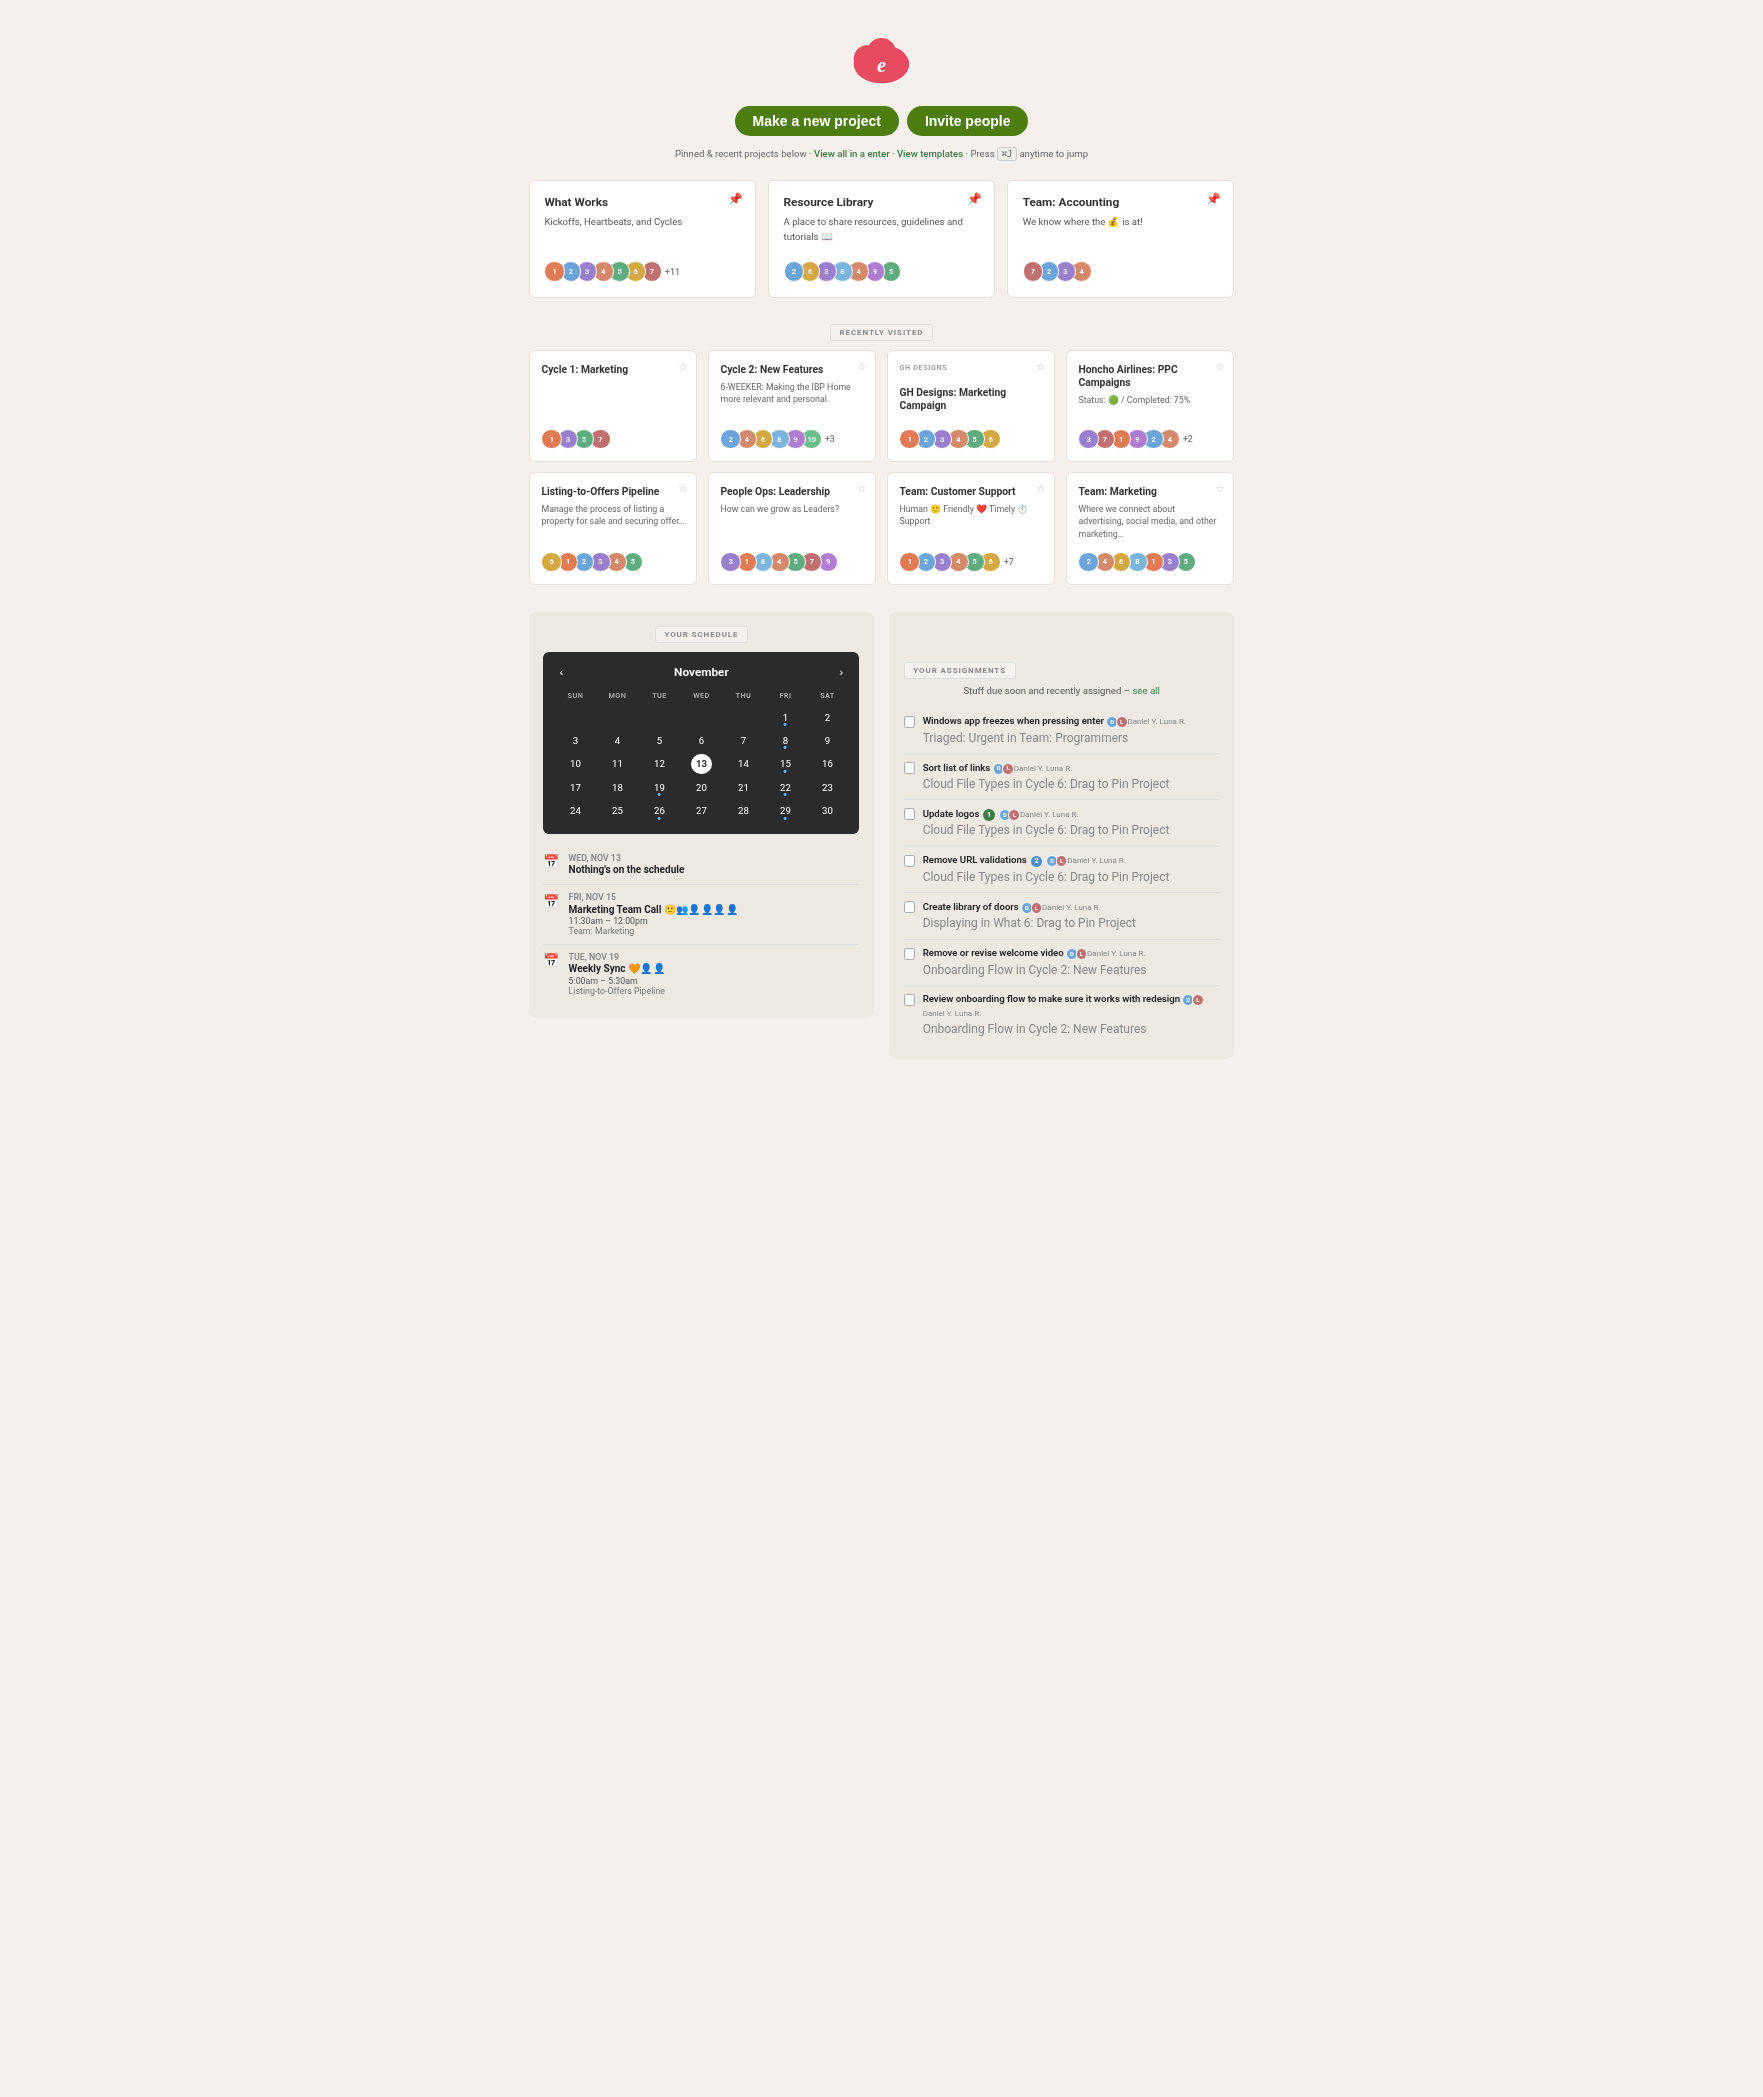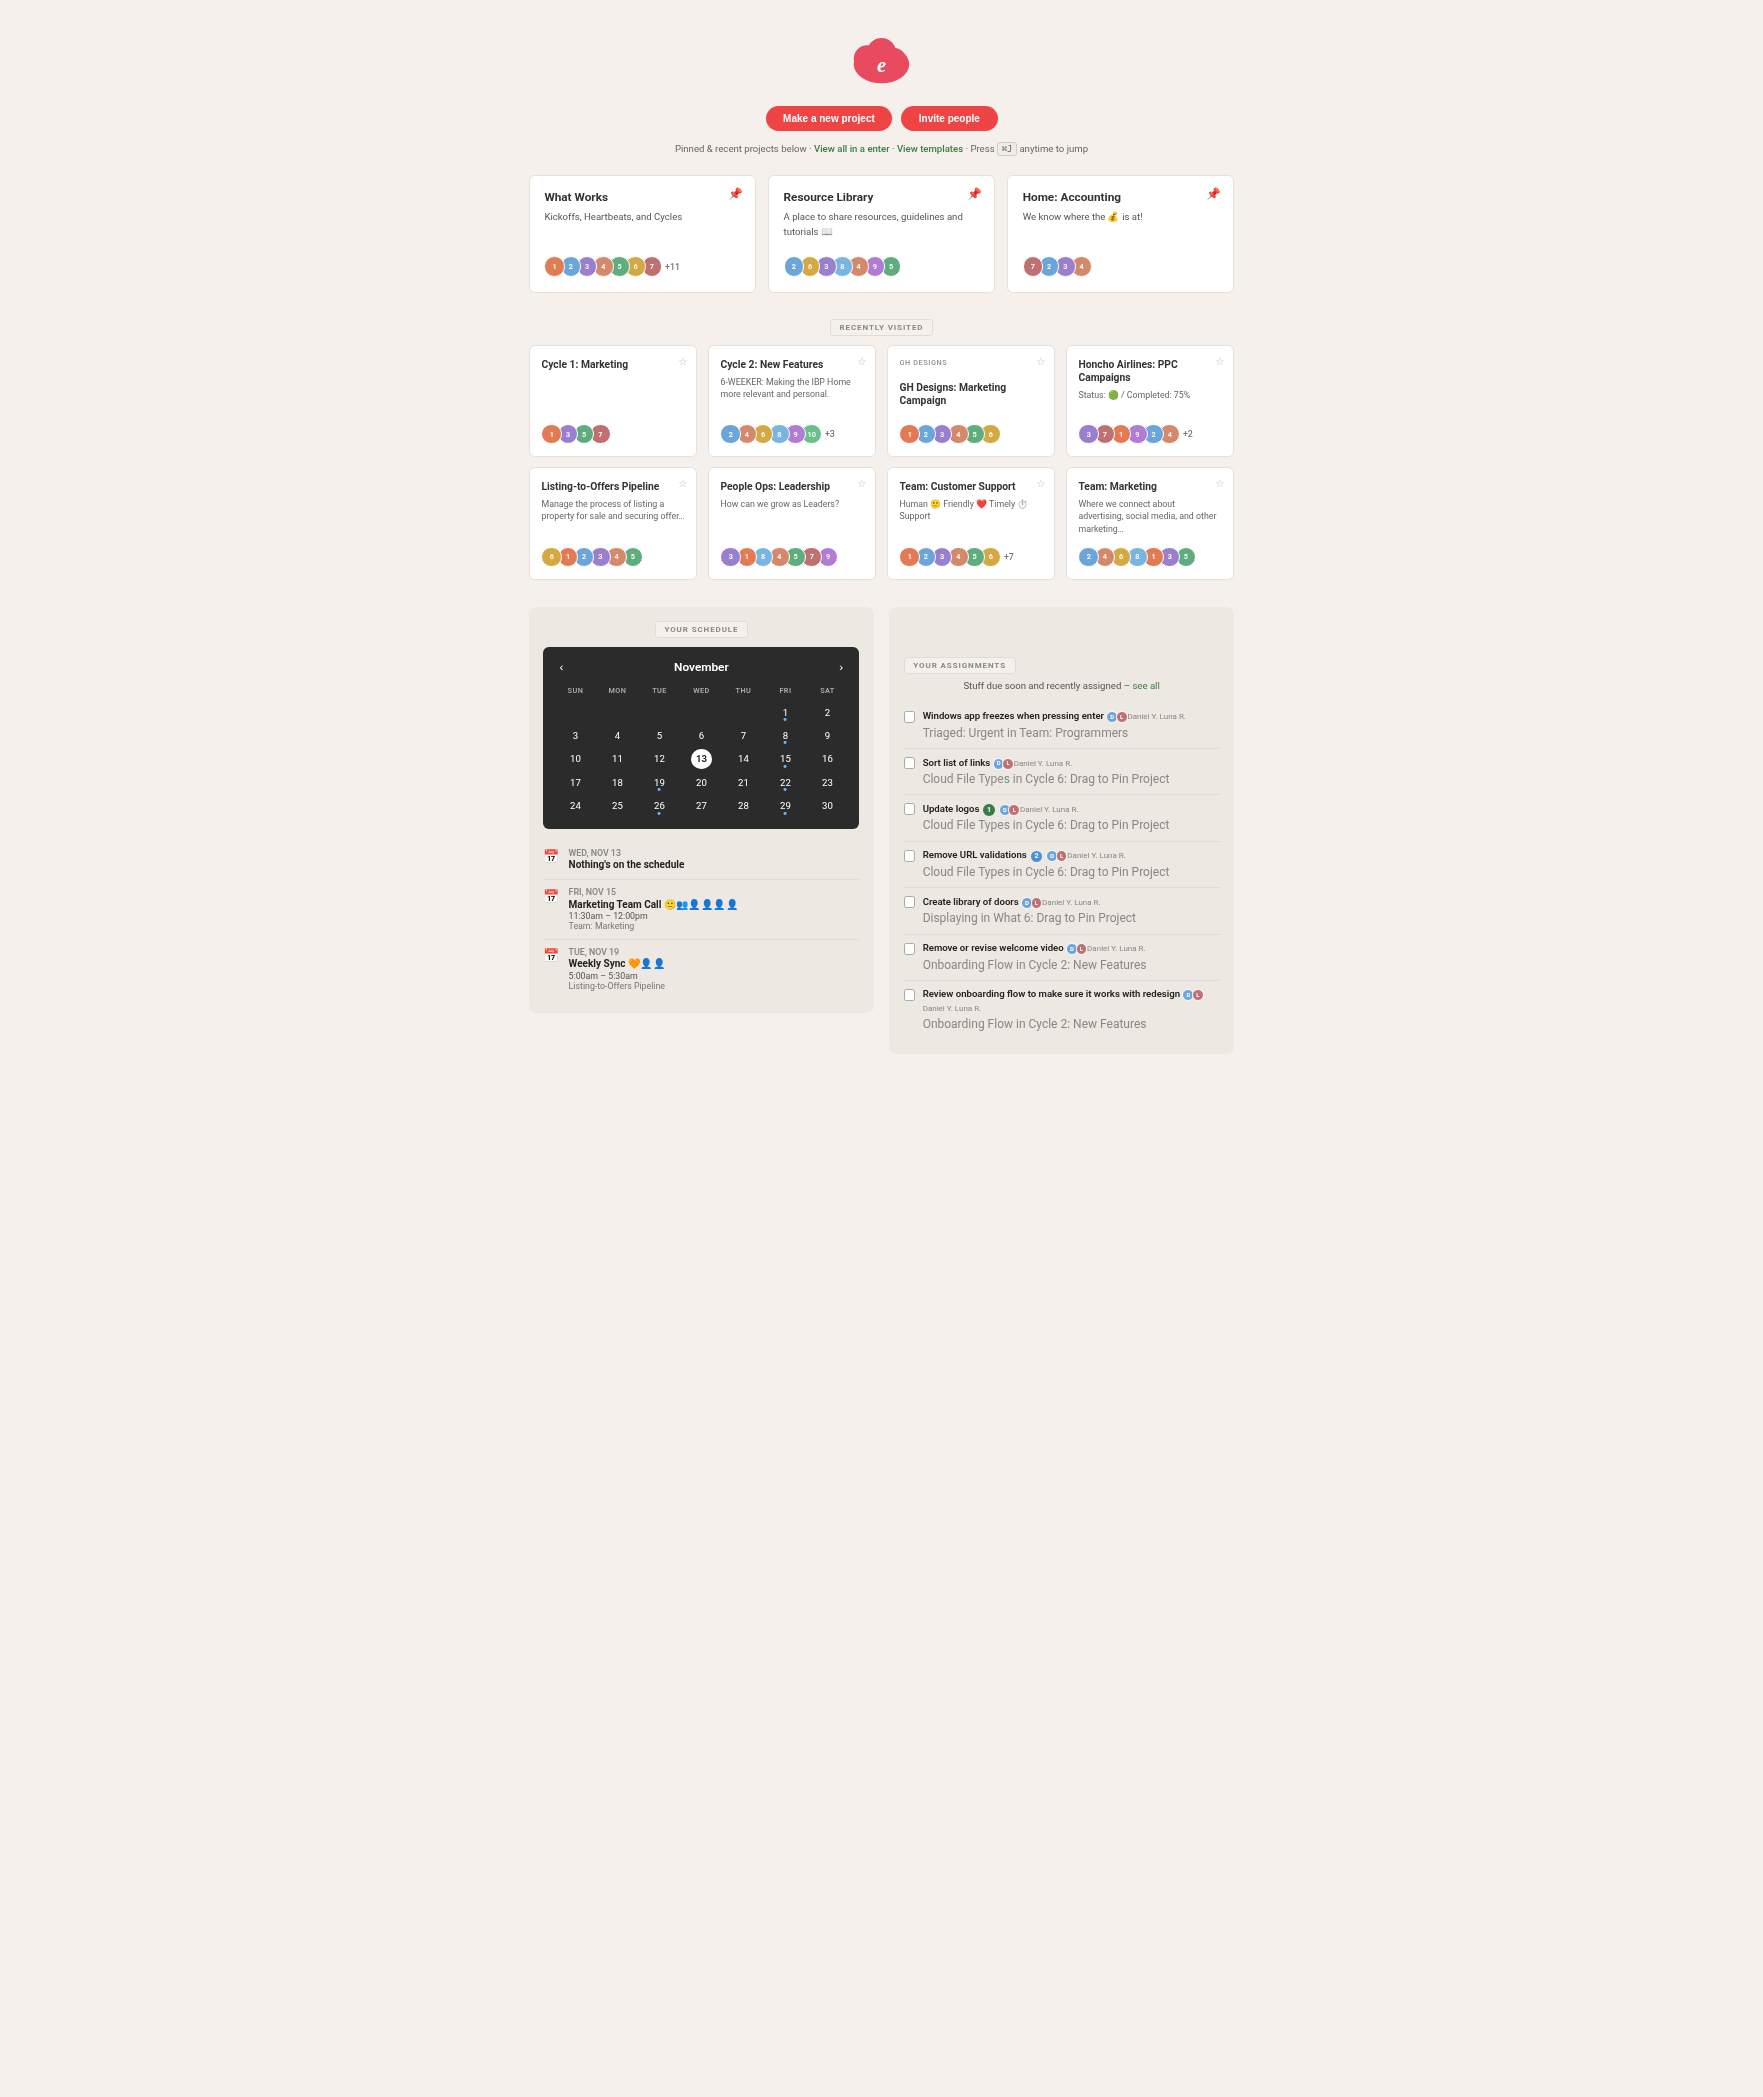--- a/index.html
+++ b/index.html
@@ -26,26 +26,26 @@
       width: 73px;
       height: 59px;
     }
     .header-buttons {
       display: flex;
       justify-content: center;
       gap: 8.8px;
       margin-bottom: 11.8px;
     }
     .btn-primary {
-      background: #ef4444;
+      background: #4d7c0f;
       color: #fff;
       border: none;
       border-radius: 17.6px;
       padding: 7.3px 17.6px;
-      font-size: 10px;
+      font-size: 14px;
       font-weight: 600;
       cursor: pointer;
     }
     .header-meta {
       font-size: 9.6px;
       color: #666;
     }
     .header-meta a {
       color: #3a7d44;
       text-decoration: none;
@@ -451,21 +451,21 @@
           <div class="avatar" style="background:#d4a843;z-index:9">6</div>
           <div class="avatar" style="background:#9b7fcf;z-index:8">3</div>
           <div class="avatar" style="background:#7ab5e0;z-index:7">8</div>
           <div class="avatar" style="background:#d4896a;z-index:6">4</div>
           <div class="avatar" style="background:#b07cd4;z-index:5">9</div>
           <div class="avatar" style="background:#5fad7e;z-index:4">5</div>
         </div>
     </div>
       <div class="project-card">
       <div>
-        <div class="project-card-title">Home: Accounting</div>
+        <div class="project-card-title">Team: Accounting</div>
         <div class="pin-icon">📌</div>
         <div class="project-card-desc">We know where the 💰 is at!</div>
       </div>
       <div class="avatars">
           <div class="avatar" style="background:#c07070;z-index:10">7</div>
           <div class="avatar" style="background:#6ba5d9;z-index:9">2</div>
           <div class="avatar" style="background:#9b7fcf;z-index:8">3</div>
           <div class="avatar" style="background:#d4896a;z-index:7">4</div>
         </div>
     </div>

